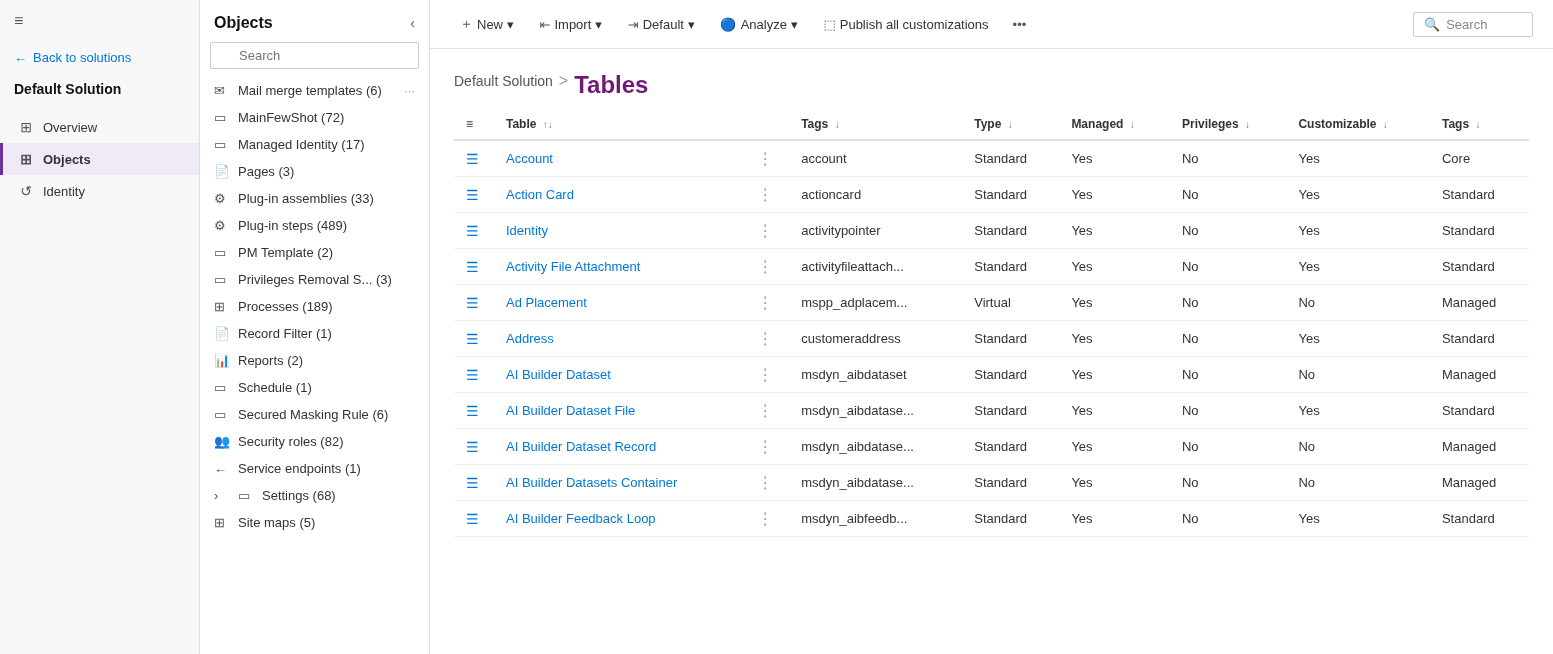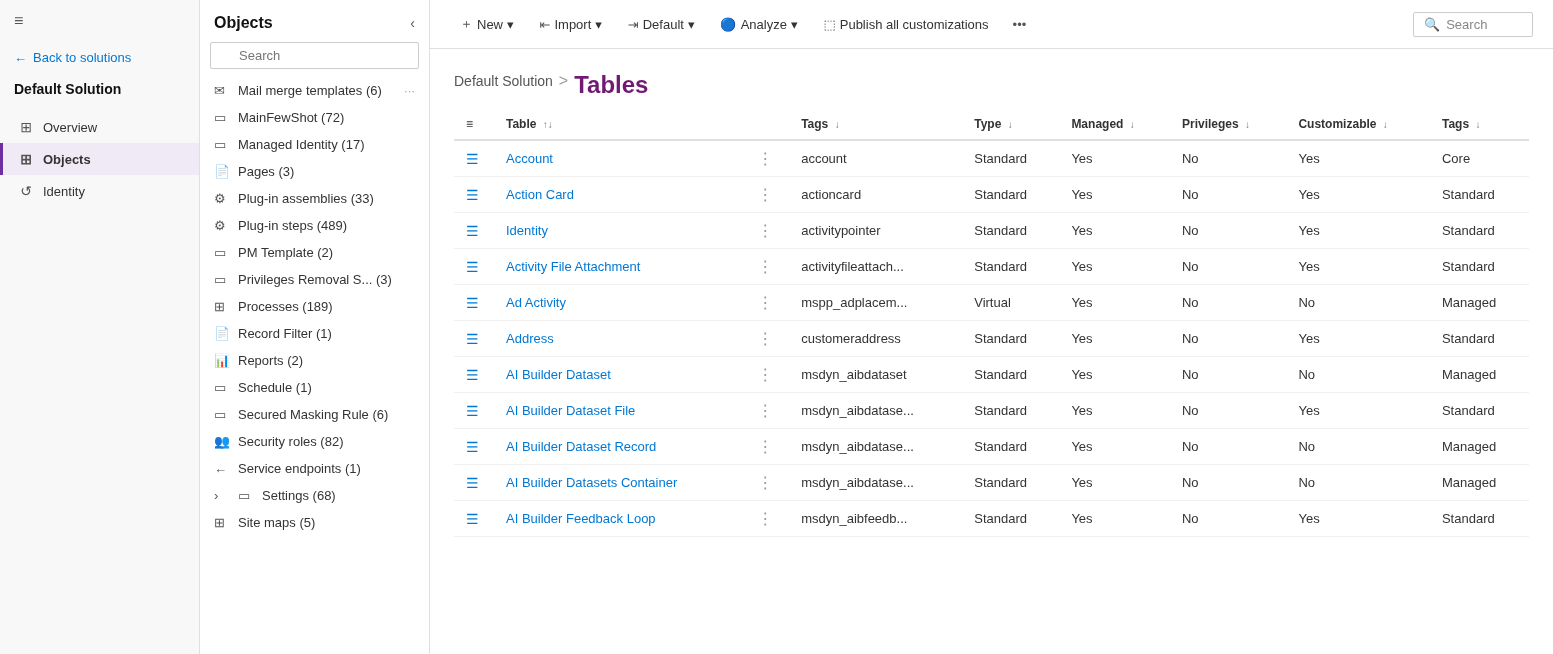--- a/index.html
+++ b/index.html
@@ -464,21 +464,21 @@
     <td>Standard</td>
     <td>Yes</td>
     <td>No</td>
     <td>Yes</td>
     <td>Standard</td>
   </tr>
           <tr>
     <td class="col-icon">
       <span class="row-icon">☰</span>
     </td>
-    <td class="name-col">Ad Activity</td>
+    <td class="name-col">Ad Placement</td>
     <td class="col-menu"><span class="row-menu">⋮</span></td>
     <td>mspp_adplacem...</td>
     <td>Virtual</td>
     <td>Yes</td>
     <td>No</td>
     <td>No</td>
     <td>Managed</td>
   </tr>
           <tr>
     <td class="col-icon">

